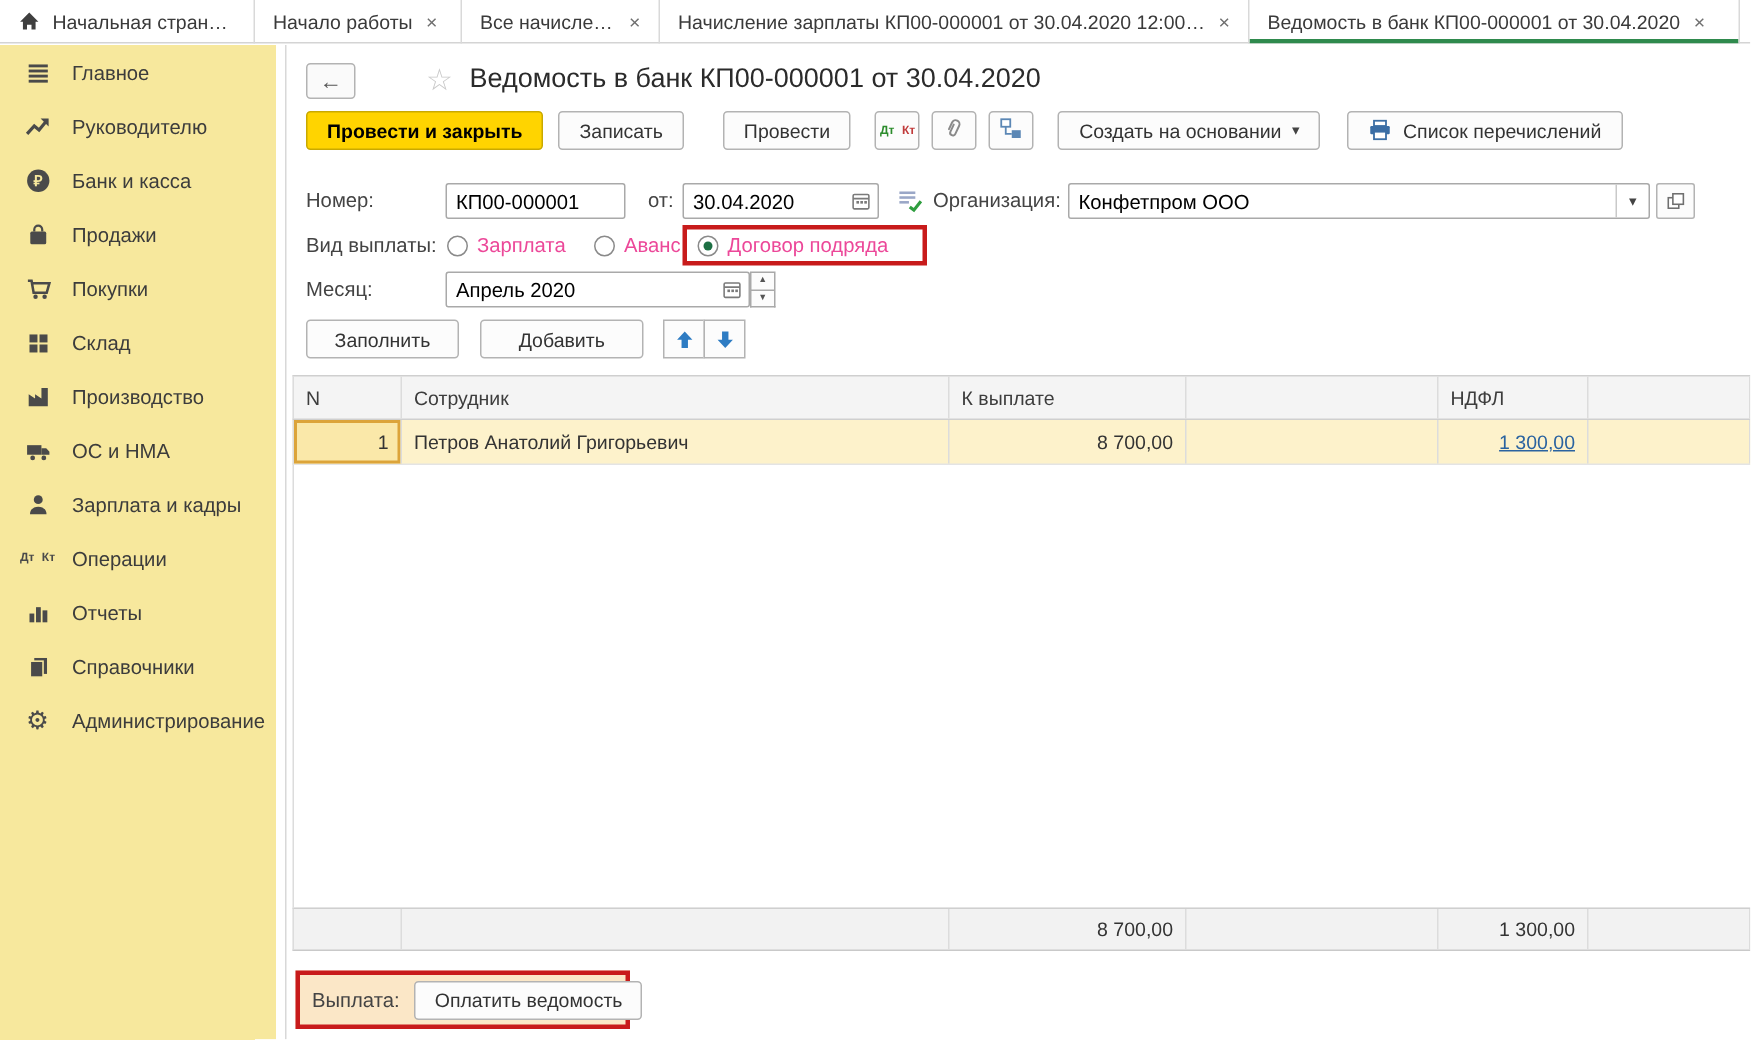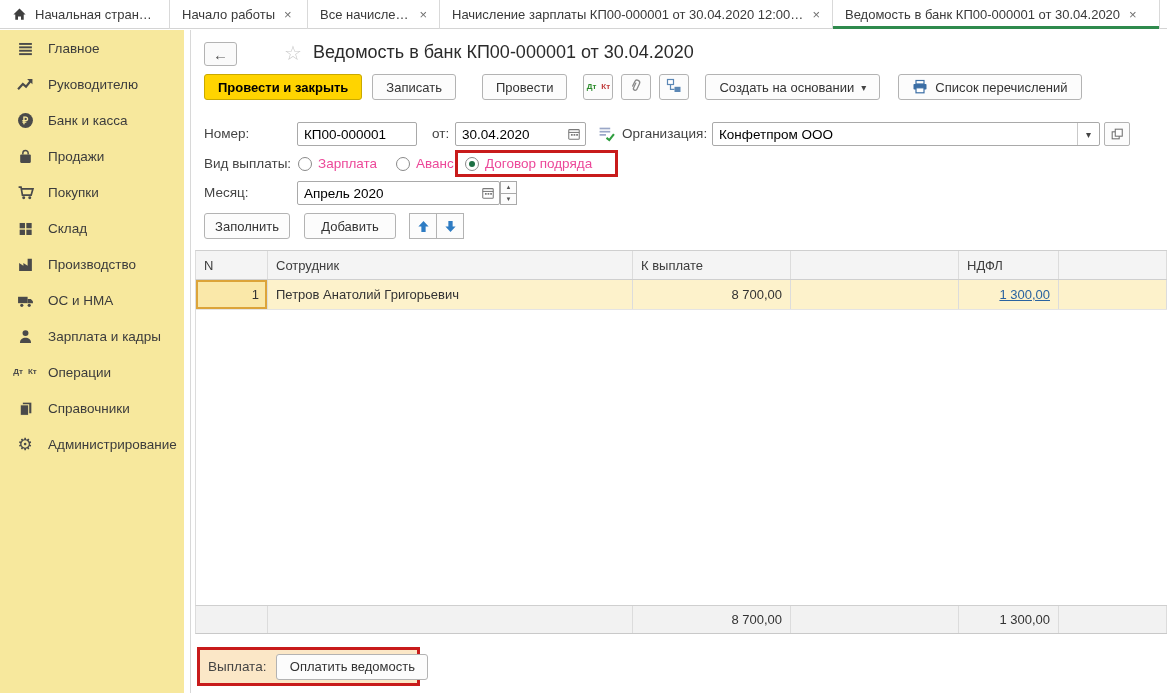--- a/index.html
+++ b/index.html
@@ -234,20 +234,30 @@
         <span class="dtkt dtkt-gray">
             <span class="dt-line">Дт</span>
             <span class="kt-line">Кт</span>
           </span>
       </span>
       <span class="sb-label">Операции</span>
     </div>
     <div class="sb-item">
       <span class="sb-ico">
         <svg viewBox="0 0 16 16">
+            <rect x="2.5" y="8.5" width="3" height="5.5"></rect>
+            <rect x="6.6" y="4.5" width="3" height="9.5"></rect>
+            <rect x="10.7" y="6.5" width="3" height="7.5"></rect>
+          </svg>
+      </span>
+      <span class="sb-label">Отчеты</span>
+    </div>
+    <div class="sb-item">
+      <span class="sb-ico">
+        <svg viewBox="0 0 16 16">
             <rect x="5.5" y="2.5" width="8" height="10"></rect>
             <rect x="3" y="4.5" width="8" height="10" stroke="#f7e89d" stroke-width="1"></rect>
           </svg>
       </span>
       <span class="sb-label">Справочники</span>
     </div>
     <div class="sb-item">
       <span class="sb-ico">
           <span class="gear-glyph">⚙</span>
         </span>
@@ -375,24 +385,24 @@
           <rect x="10.5" y="8" width="2" height="2" fill="#7a7a7a"></rect>
         </svg>
     </span>
   </div>
   <div class="spinner">
     <span class="spin-half">▲</span>
     <span class="spin-half">▼</span>
   </div>
 
   <div class="cmd-row">
-    <div class="btn" style="width:86px">
+    <div class="btn" style="width:102px">
       <span>Заполнить</span>
     </div>
-    <div class="btn" style="margin-left:14px; width:92px">
+    <div class="btn" style="margin-left:14px; width:109px">
       <span>Добавить</span>
     </div>
     <div class="btn iconbtn arrow-btn" style="margin-left:13px">
       <svg viewBox="0 0 14 14">
           <path d="M7 1 L12.5 7 H9.3 V13 H4.7 V7 H1.5 Z" fill="#2e7cc3"></path>
         </svg>
     </div>
     <div class="btn iconbtn arrow-btn" style="margin-left:-1px">
       <svg viewBox="0 0 14 14" style="transform:scaleY(-1)">
           <path d="M7 1 L12.5 7 H9.3 V13 H4.7 V7 H1.5 Z" fill="#2e7cc3"></path>

